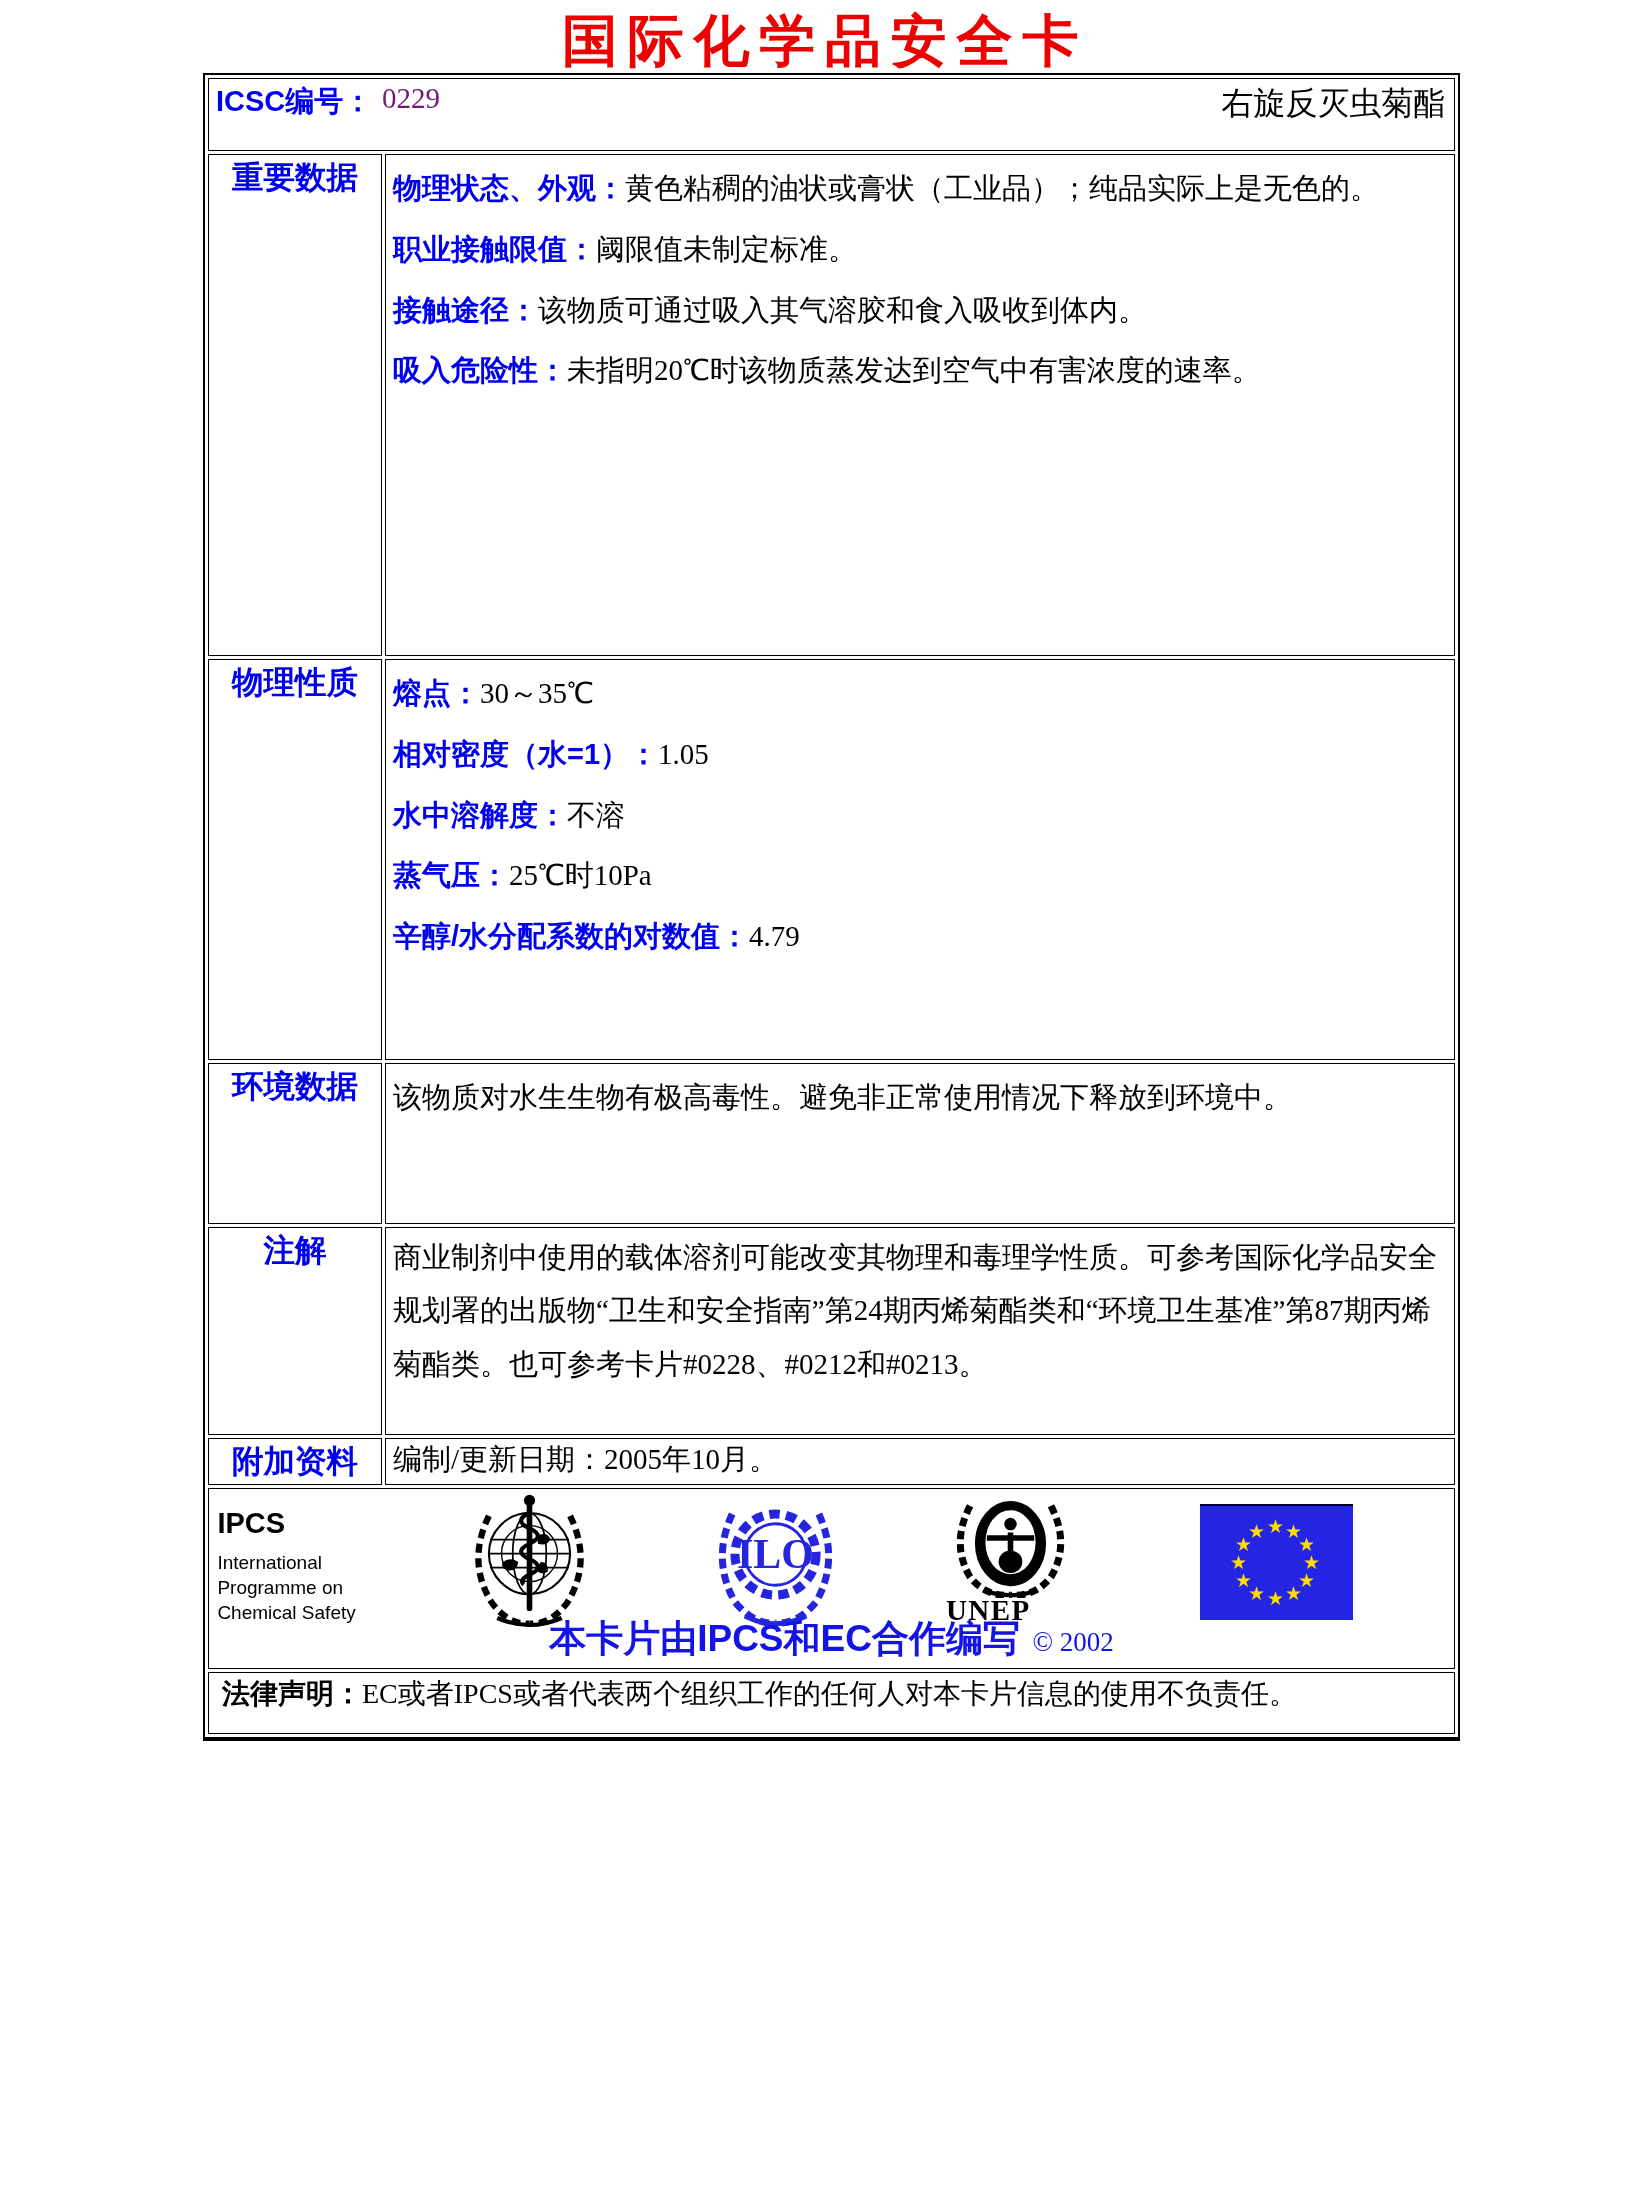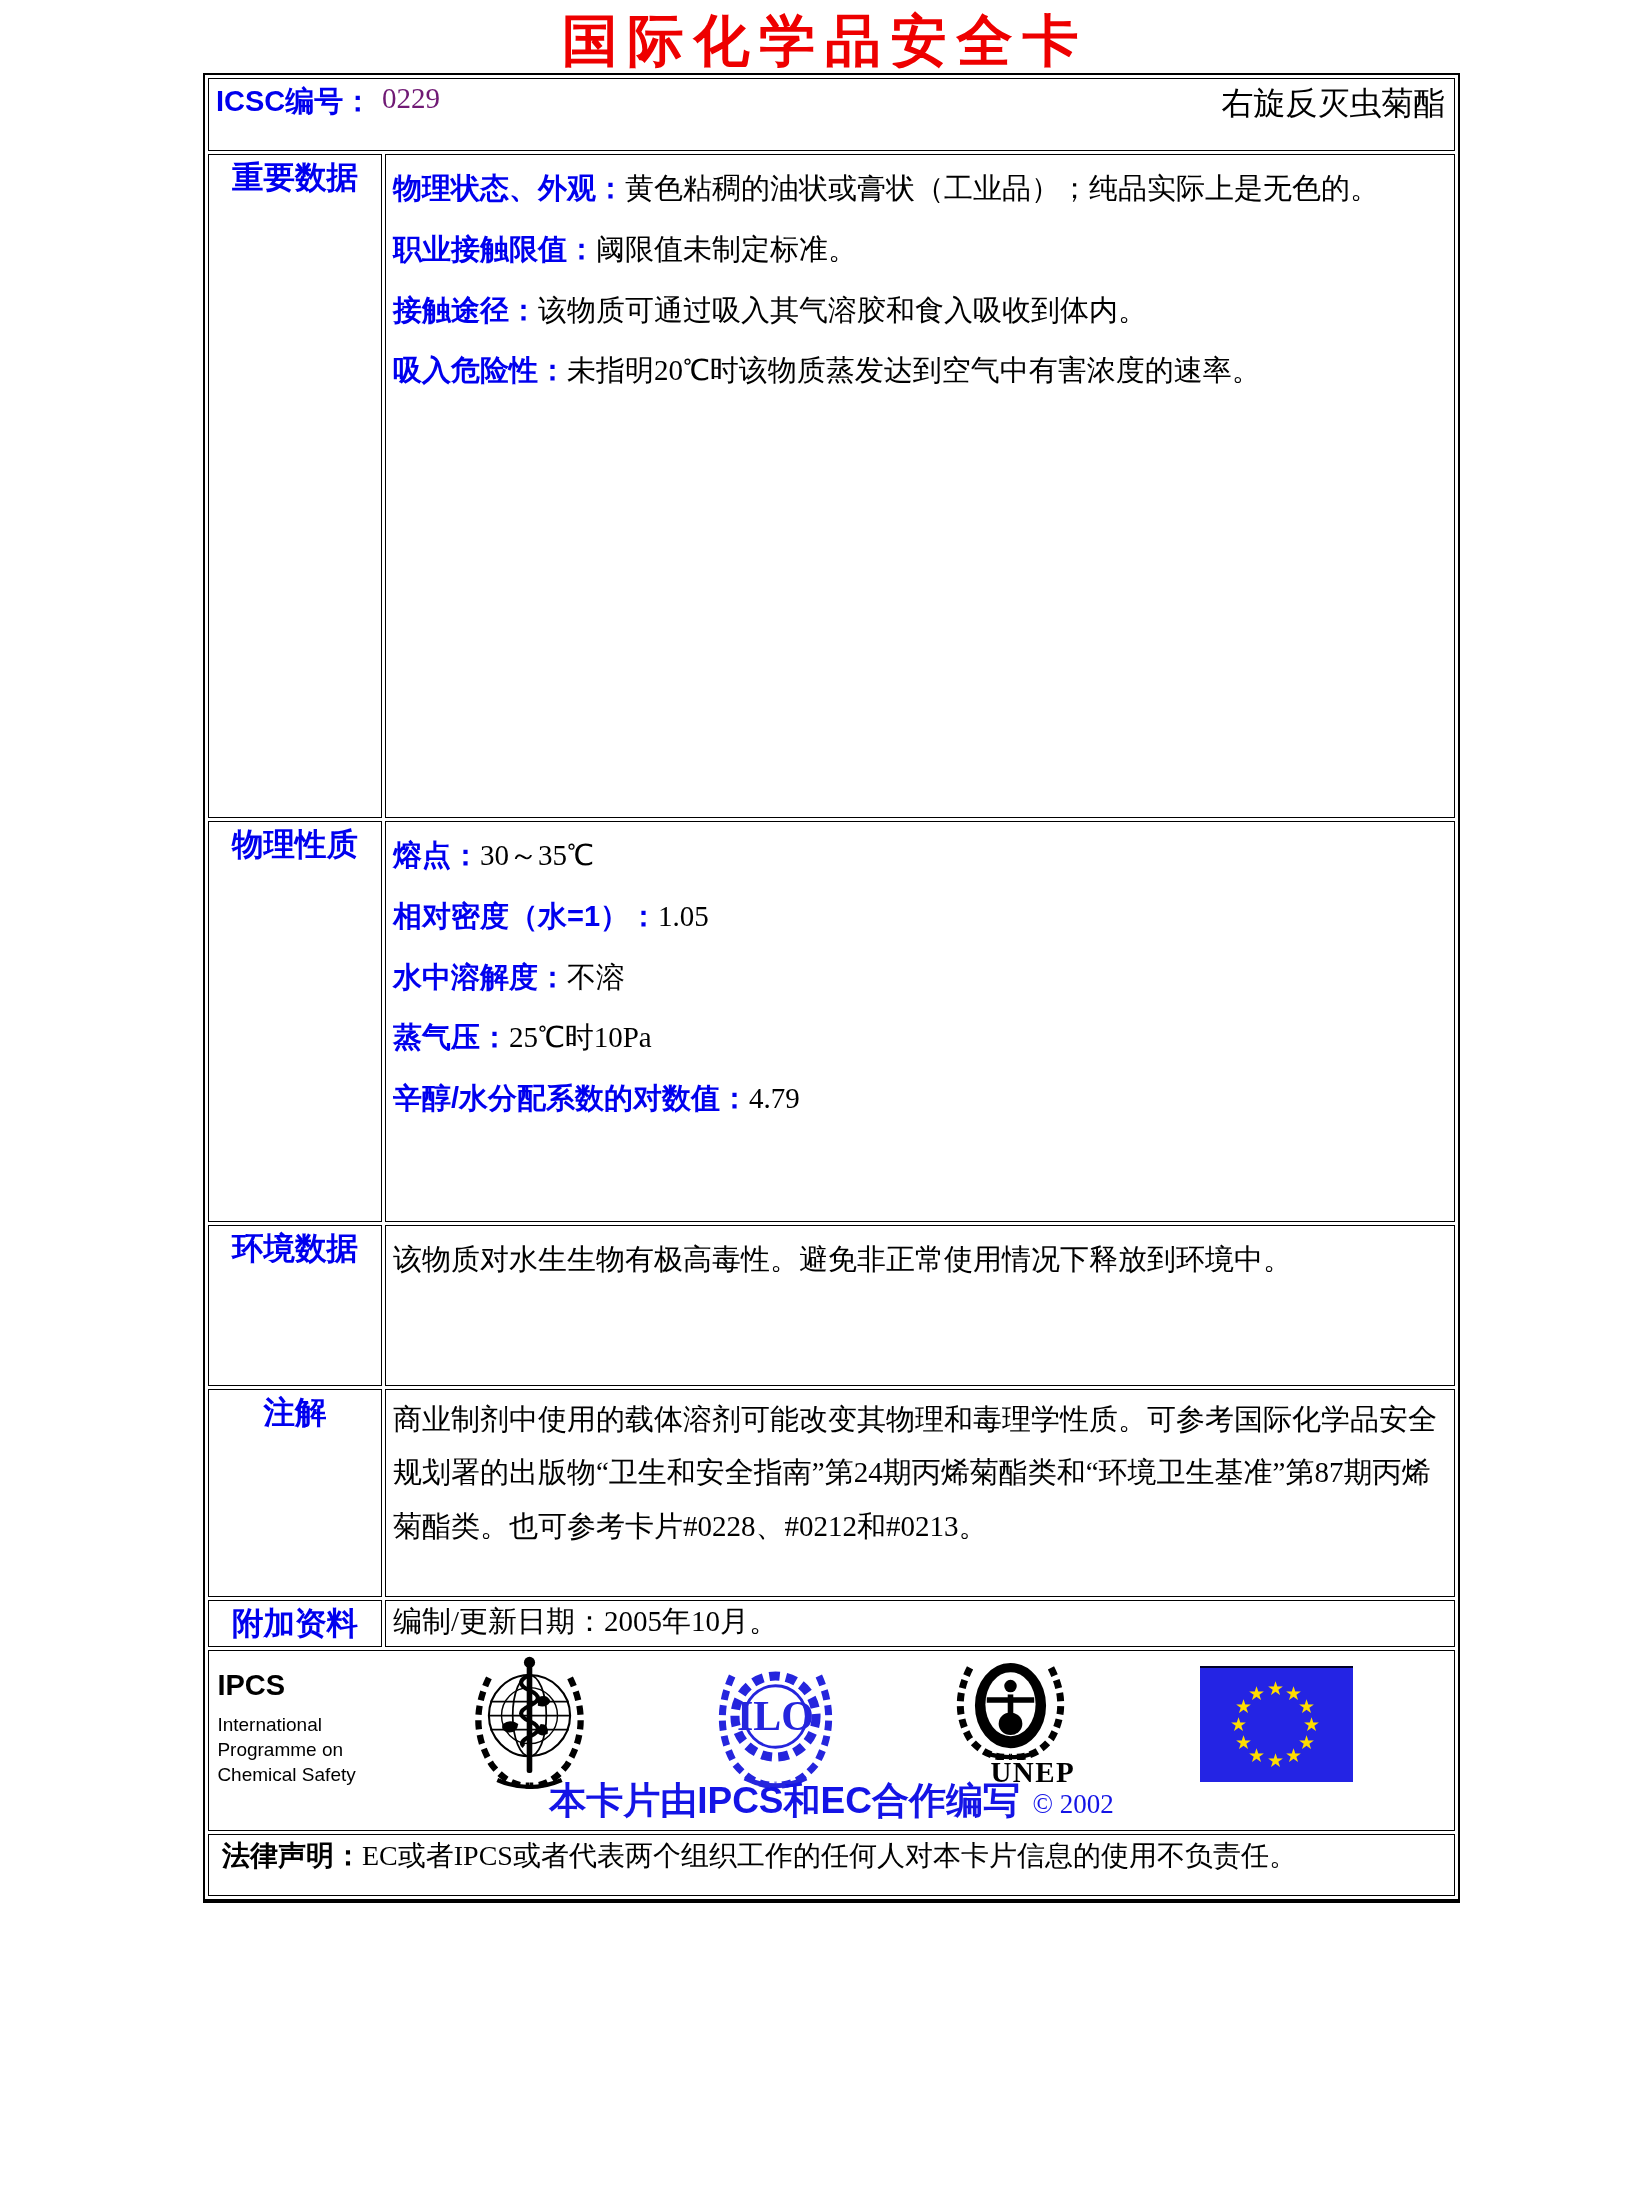--- a/index.html
+++ b/index.html
@@ -17,21 +17,21 @@
     border:2.8px solid #000;border-bottom-width:4.9px;box-sizing:border-box;
     background:#fff;
   }
   table.grid{width:100%;border-collapse:separate;border-spacing:3.5px;}
   td.cell{
     border:1.4px solid #000;vertical-align:top;box-sizing:border-box;
     padding:2.8px 7px;background:#fff;
   }
   
   tr.r-header  td{height:73px;}
-  tr.r-important td{height:664px;}
+  tr.r-important td{height:502px;}
   tr.r-physical  td{height:401px;}
   tr.r-env       td{height:161px;}
   tr.r-notes     td{height:208px;}
   tr.r-addl      td{height:42px;}
   tr.r-logos     td{height:181px;}
   tr.r-legal     td{height:62px;padding-left:13px;}
 
   .label-cell{
     width:174px;vertical-align:middle;text-align:center;
     color:#0000ee;font-family:"Liberation Sans", sans-serif;
@@ -60,21 +60,21 @@
   
   .logos-cell{position:relative;padding:0;}
   .ipcs-block{
     position:absolute;left:8.4px;top:18px;
     font-family:"Liberation Sans", sans-serif;color:#000;
   }
   .ipcs-title{font-size:29px;font-weight:bold;margin-bottom:11.2px;}
   .ipcs-line{font-size:19px;line-height:1.3;}
   .who-logo{position:absolute;left:256px;top:2.8px;}
   .ilo-logo{position:absolute;left:502px;top:4.2px;}
-  .unep-block{position:absolute;left:737px;top:2.8px;width:129px;text-align:right;}
+  .unep-block{position:absolute;left:737px;top:2.8px;width:129px;text-align:left;}
   .unep-text{
     font-family:"Liberation Serif", serif;font-weight:bold;font-size:29px;
     letter-spacing:1.4px;margin-top:-5.6px;color:#000;
   }
   .eu-flag{
     position:absolute;left:991px;top:15.4px;width:153px;height:116px;
     background:#2424e4;border-top:2.8px solid #000028;box-sizing:border-box;
   }
   .eu-star{
     position:absolute;color:#ffdd00;font-size:19px;line-height:1;

